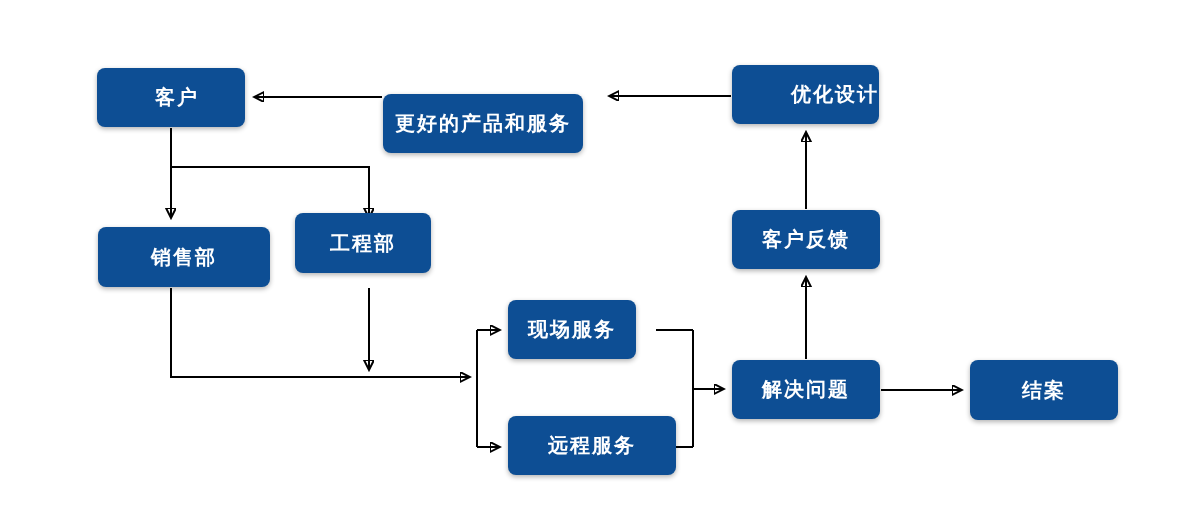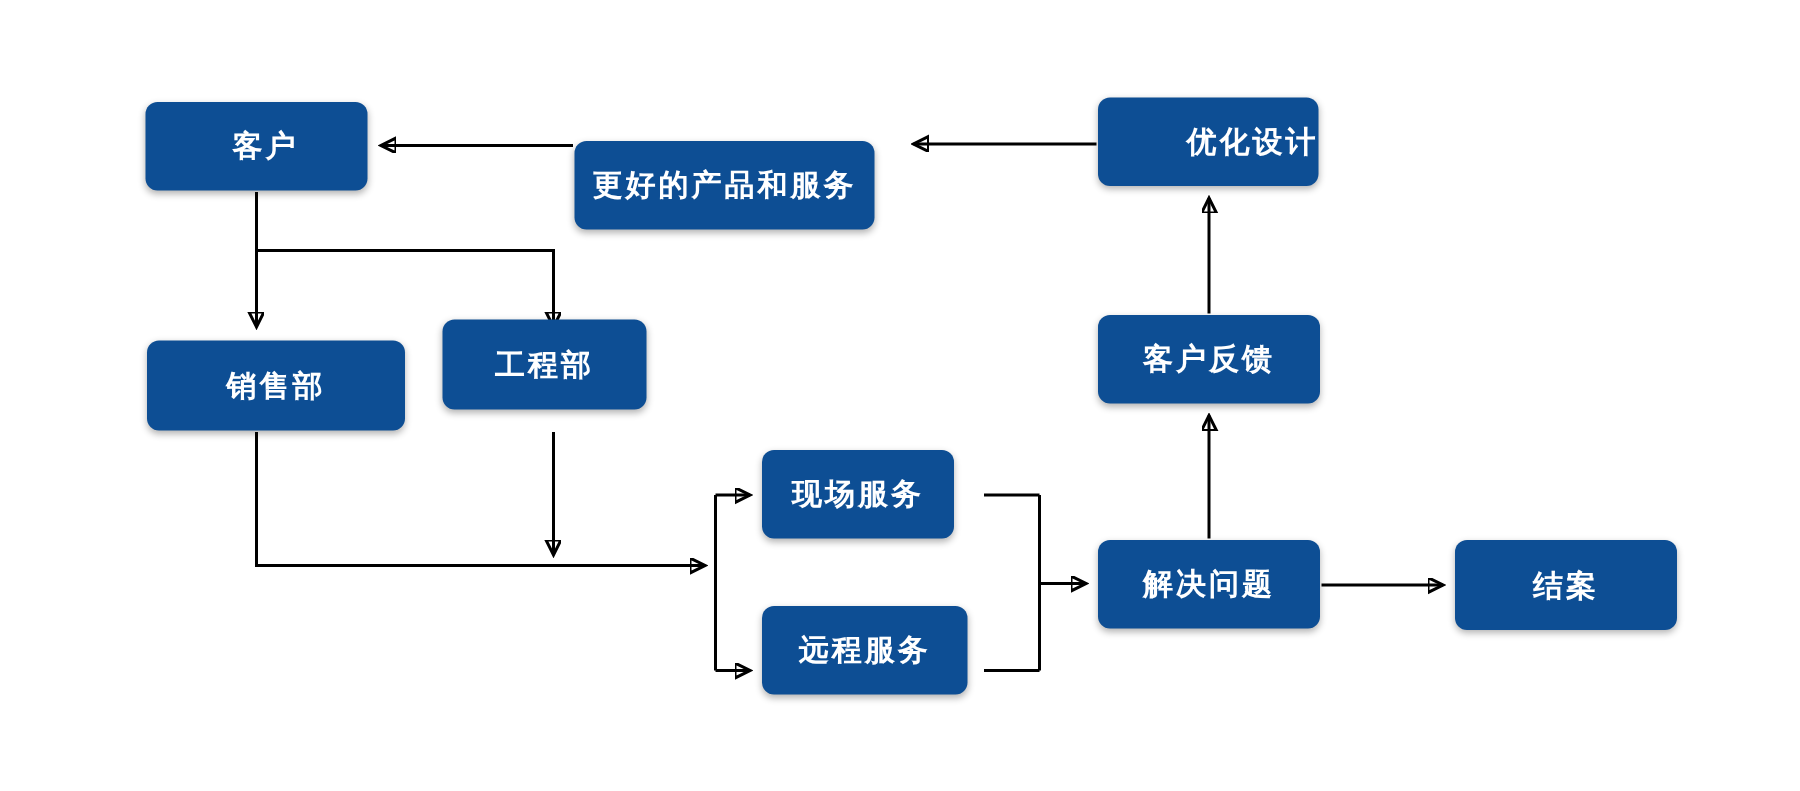--- a/index.html
+++ b/index.html
@@ -106,21 +106,21 @@
   </div>
 
   <div class="node" style="left:295px; top:213px; width:136px; height:60px;">
     <span>工程部</span>
   </div>
 
   <div class="node" style="left:508px; top:300px; width:128px; height:59px;font-family:Liberation Mono, monospace;">
     <span>现场服务</span>
   </div>
 
-  <div class="node" style="left:508px; top:404px; width:137px; height:59px;">
+  <div class="node" style="left:508px; top:416px; width:168px; height:59px;">
     <span>远程服务</span>
   </div>
 
   <div class="node" style="left:732px; top:360px; width:148px; height:59px;">
     <span>解决问题</span>
   </div>
 
   <div class="node" style="left:732px; top:210px; width:148px; height:59px;">
     <span>客户反馈</span>
   </div>

